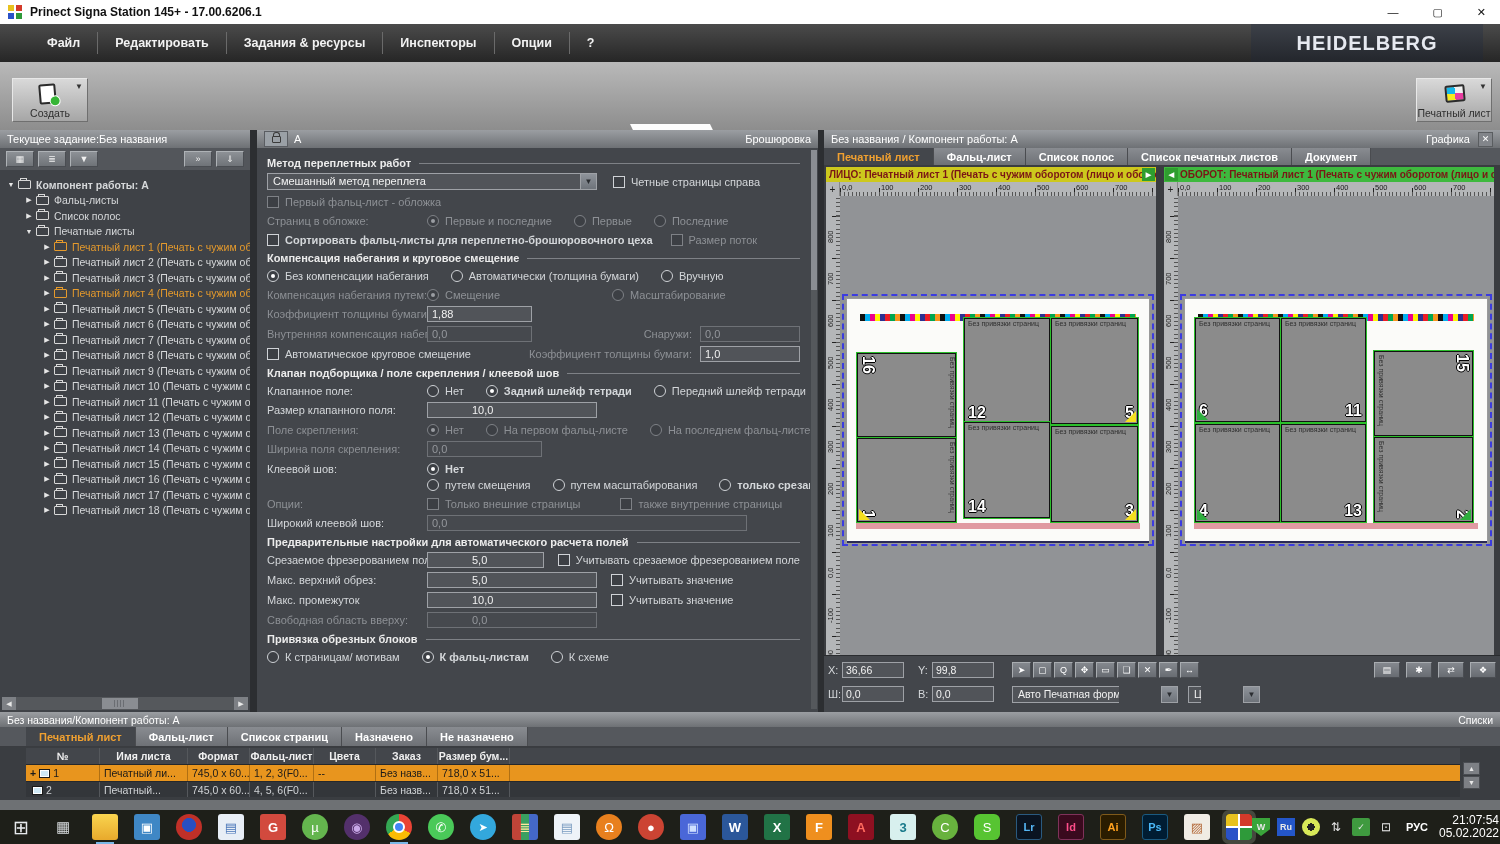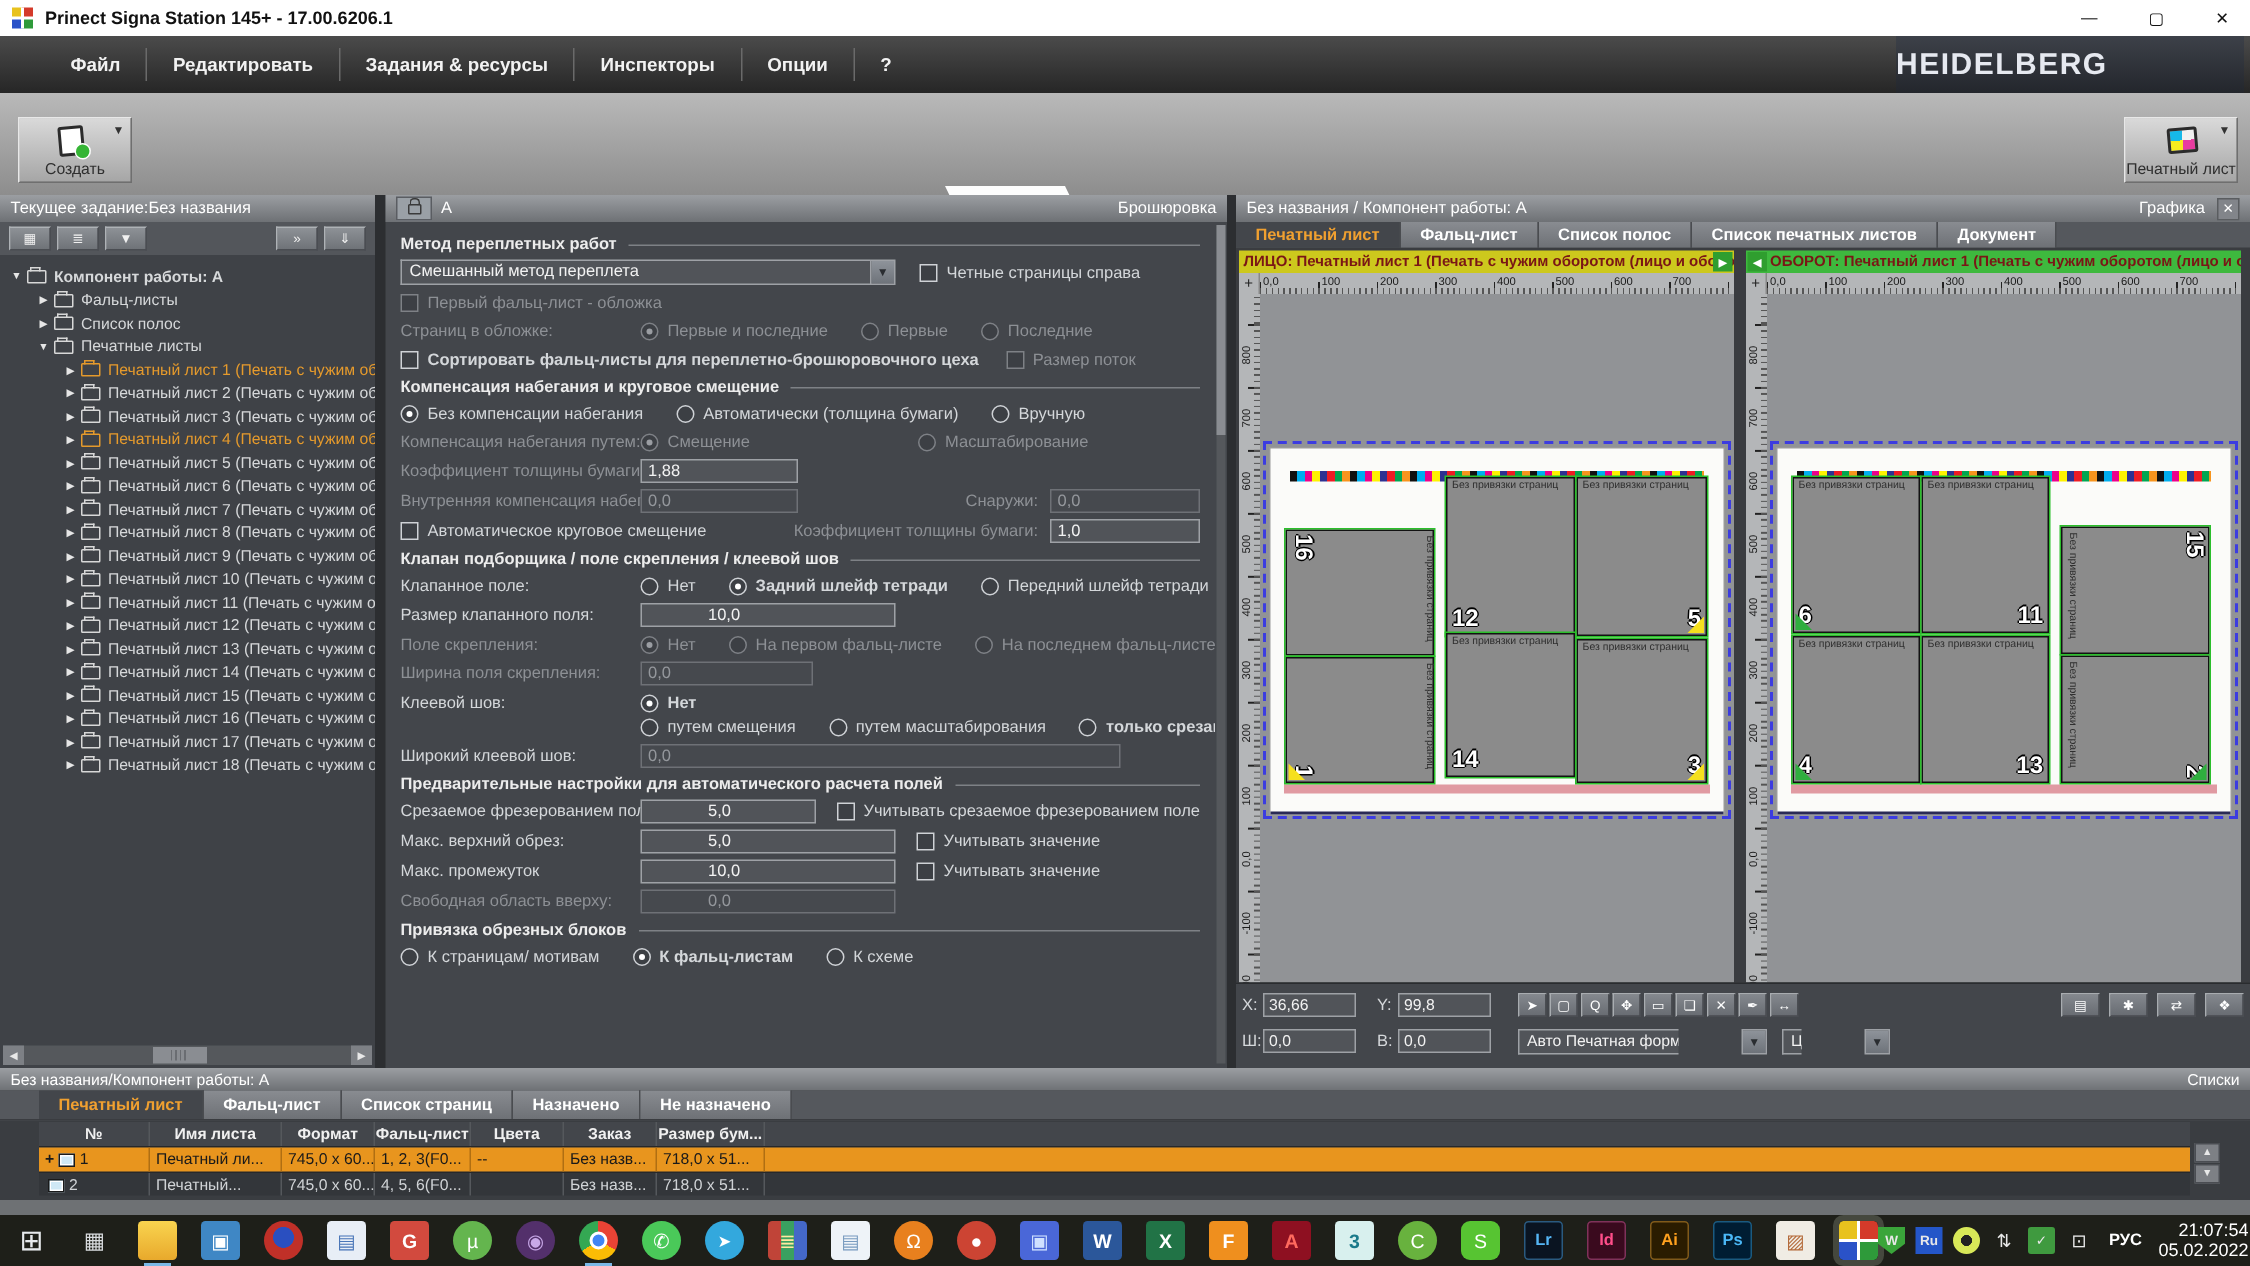--- a/index.html
+++ b/index.html
@@ -17,22 +17,22 @@
   .wtitle{ font-size:12px; font-weight:bold; color:#111; }
   .wincontrols{ margin-left:auto; display:flex; gap:34px; padding-right:6px; }
   .wincontrols span{ font-size:11px; color:#111; cursor:default; }
 
   
   .menubar{ position:absolute; left:0; top:24px; width:1500px; height:38px;
     background:linear-gradient(#4b4b4b,#262626); display:flex; align-items:center; }
   .menus{ display:flex; align-items:center; margin-left:30px; }
   .menuitem{ padding:0 17px; font-size:12.5px; font-weight:bold; color:#f2f2f2; line-height:22px; }
   .menuitem:not(:last-child){ border-right:1px solid #6a6a6a; }
-  .brand{ position:absolute; right:4px; top:0; width:232px; height:38px;
-    background:linear-gradient(#3d4149,#23262c); display:flex; align-items:center; }
+  .brand{ position:absolute; right:17px; top:0; width:232px; height:38px;
+    background:linear-gradient(#3d4149,#23262c); display:flex; align-items:center; justify-content:center; }
   .brandtxt{ position:relative; font-size:20px; font-weight:bold; letter-spacing:1px; color:#e6e9f0; }
   .brandtxt i{ position:absolute; left:-4px; right:-4px; height:2px; background:#2b2e35; }
   .brandtxt i.l1{ top:39%; }
 
   
   .toolbar{ position:absolute; left:0; top:62px; width:1500px; height:68px;
     background:linear-gradient(#b9b9b9,#8d8d8d); }
   .bigbtn{ position:absolute; top:16px; width:76px; height:44px;
     background:linear-gradient(#d9d9d9,#a6a6a6); border:1px solid #6f6f6f;
     border-top-color:#e8e8e8; border-left-color:#e8e8e8; }
@@ -689,20 +689,27 @@
         </div>
         <div class="frow" style="margin-top:1px">
           <span class="lw160" style="flex:none"></span>
           <span class="radio"></span>
           <span class="lbl">путем смещения</span>
           <span class="radio rgap"></span>
           <span class="lbl">путем масштабирования</span>
           <span class="radio rgap"></span>
           <span class="lbl" style="font-weight:bold">только срезание</span>
         </div>
+        <div class="frow dis">
+          <span class="lbl lw160">Опции:</span>
+          <span class="check"></span>
+          <span class="lbl">Только внешние страницы</span>
+          <span class="check" style="margin-left:40px"></span>
+          <span class="lbl">также внутренние страницы</span>
+        </div>
         <div class="frow">
           <span class="lbl lw160">Широкий клеевой шов:</span>
           <span class="field w320 fdis">0,0</span>
         </div>
 
         <div class="gtitle">
             <span>Предварительные настройки для автоматического расчета полей</span>
           </div>
         <div class="frow">
           <span class="lbl lw160">Срезаемое фрезерованием поле:</span>

